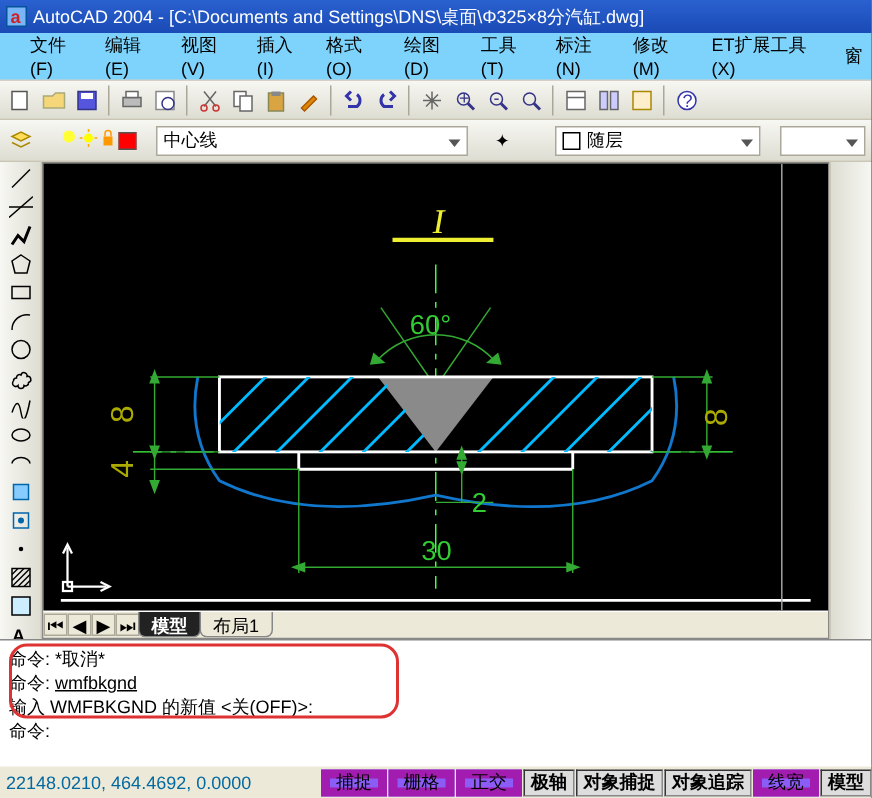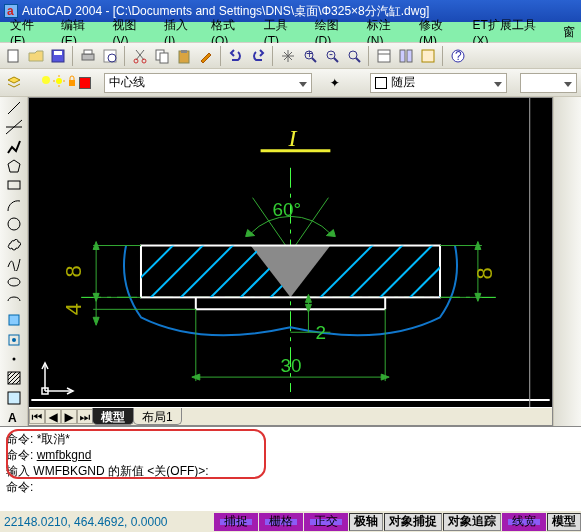--- a/index.html
+++ b/index.html
@@ -2,21 +2,21 @@
 <html><head>
 <meta charset="utf-8">
 <style>
 * { margin: 0; padding: 0; box-sizing: border-box; font-family: "SimSun", Arial, sans-serif; font-size: 12px; }
 body { width: 581px; height: 532px; background: #ece9d8; overflow: hidden; display: flex; flex-direction: column; }
 
 .titlebar { height: 22px; background: linear-gradient(to bottom, #2961d0, #1a4ab5); color: #fff; display: flex; align-items: center; padding-left: 4px; font-weight: normal; }
 .titlebar .icon { width:14px; height:14px; background:#7ab6f7; display:inline-block; margin-right:4px; border:1px solid #04529b; position:relative; }
 .titlebar .icon::after{content:"a"; position:absolute; left:2px; top:-1px; color:#c22; font-weight:bold;}
 
-.menubar { height: 21px; background: #86efac; display: flex; align-items: center; border-bottom: 1px solid #d4d0c8; padding-left:4px; }
+.menubar { height: 32px; background: #7dd3fc; display: flex; align-items: center; border-bottom: 1px solid #d4d0c8; padding-left:14px; }
 .menubar span { padding: 2px 6px; cursor:default; }
 
 .toolbar-row { height: 26px; background: linear-gradient(to bottom, #f7f7f3, #deddd2); border-bottom: 1px solid #c9c6b7; display: flex; align-items: center; padding-left:4px; gap:2px; }
 .tbtn { width:20px; height:20px; border:1px solid transparent; display:flex; align-items:center; justify-content:center; }
 .tbtn svg{pointer-events:none;}
 .sep{ width:2px; height:20px; border-left:1px solid #aca899; margin:0 2px;}
 
 .props-row { height: 28px; background: linear-gradient(to bottom, #f7f7f3, #deddd2); border-bottom:1px solid #c9c6b7; display:flex; align-items:center; padding:0 4px; gap:13px;}
 .props-row .swatchrow{display:flex; gap:1px; align-items:center; margin-left:4px;}
 .swatch{width:12px;height:12px;border:1px solid #555;}
@@ -65,22 +65,22 @@
   <span class="icon"></span>
   <span>AutoCAD 2004 - [C:\Documents and Settings\DNS\桌面\Φ325×8分汽缸.dwg]</span>
 </div>
 
 <div class="menubar">
   <span>文件(F)</span>
   <span>编辑(E)</span>
   <span>视图(V)</span>
   <span>插入(I)</span>
   <span>格式(O)</span>
+  <span>绘图(D)</span>
   <span>工具(T)</span>
-  <span>绘图(D)</span>
   <span>标注(N)</span>
   <span>修改(M)</span>
   <span>ET扩展工具(X)</span>
   <span>窗</span>
 </div>
 
 <div class="toolbar-row">
   <div class="tbtn">
       <svg width="16" height="16">
         <rect x="2" y="2" width="10" height="12" fill="#fff" stroke="#555"></rect>

